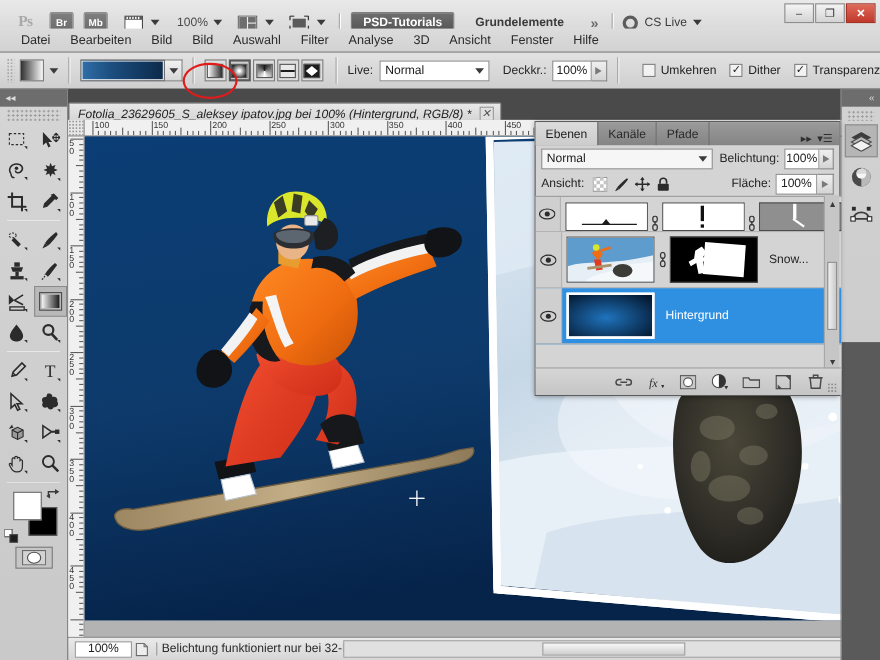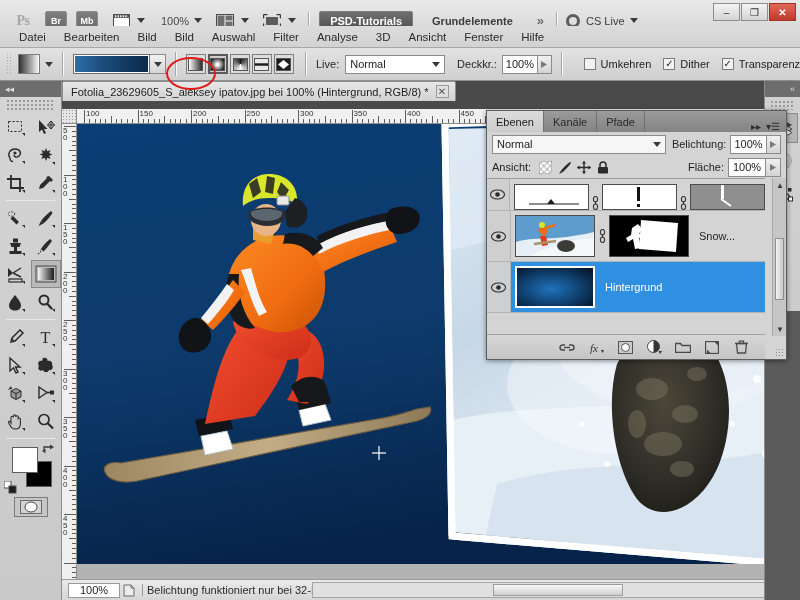--- a/index.html
+++ b/index.html
@@ -145,21 +145,21 @@
   .colorbox { position: relative; height: 52px; margin-top: 4px; }
   .cb-fg { position: absolute; left: 12px; top: 4px; width: 26px; height: 26px; background: #fff; border: 1px solid #5e5e5e; z-index: 2; }
   .cb-bg { position: absolute; left: 26px; top: 18px; width: 26px; height: 26px; background: #000; border: 1px solid #5e5e5e; z-index: 1; }
   .cb-sw { position: absolute; right: 6px; top: 0px; font-size: 11px; color: #3a3a3a; }
   .cb-def { position: absolute; left: 4px; bottom: 2px; width: 12px; height: 12px; }
   .qmask { margin: 2px auto 0; width: 34px; height: 20px; border: 1px solid #7a7a7a;
            background: #c6c6c6; display: flex; align-items: center; justify-content: center; }
 
   
   .docarea { position: absolute; left: 62px; top: 81px; width: 738px; height: 519px; background: #4a4a4a; }
-  .doctab-row { position: absolute; left: 0; top: 0; height: 20px; display: flex; align-items: center; }
+  .doctab-row { position: absolute; left: 0; top: 12px; height: 20px; display: flex; align-items: center; font-style: italic; }
   .doctab {
     height: 20px; background: linear-gradient(to bottom,#e8e8e8,#d2d2d2);
     border: 1px solid #8e8e8e; border-bottom: none;
     display: flex; align-items: center; padding: 0 6px 0 8px; font-size: 11px; color: #222;
     border-top-left-radius: 2px; border-top-right-radius: 2px;
   }
   .tabclose { margin-left: 7px; width: 13px; height: 13px; border: 1px solid #9a9a9a;
               background: #e0e0e0; display: flex; align-items: center; justify-content: center;
               font-size: 10px; color: #555; line-height: 1; }
   .canvaswrap { position: absolute; left: 0; top: 28px; width: 738px; height: 470px; background: #b3b3b3; }
@@ -189,21 +189,21 @@
   .sb-icn { width: 16px; height: 15px; display: flex; align-items: center; justify-content: center; }
   .sb-msg { margin-left: 6px; padding: 0 4px; border-left: 1px solid #9a9a9a; color: #2a2a2a; }
   .sb-arrow { margin-left: 4px; font-size: 10px; color: #333; }
   .hscroll { position: absolute; left: 250px; right: 2px; bottom: 2px; height: 16px;
              background: #e0e0e0; border: 1px solid #a4a4a4; }
   .hthumb { position: absolute; left: 180px; top: 1px; width: 130px; height: 12px;
             background: linear-gradient(to bottom,#f7f7f7,#cfcfcf); border: 1px solid #9d9d9d; }
 
   
   .layerspanel {
-    position: absolute; left: 486px; top: 110px; width: 301px; height: 250px;
+    position: absolute; left: 486px; top: 110px; width: 278px; height: 250px;
     background: #d4d4d4; border: 1px solid #5d5d5d; z-index: 30;
     box-shadow: 0 1px 5px rgba(0,0,0,.45);
   }
   .lp-tabs { height: 21px; background: linear-gradient(to bottom,#9b9b9b,#848484); display: flex; align-items: flex-end; }
   .lp-tab { height: 21px; padding: 0 9px; display: flex; align-items: center; font-size: 11px;
             color: #2b2b2b; border-right: 1px solid #6f6f6f; }
   .lp-tab.active { background: linear-gradient(to bottom,#dcdcdc,#cccccc); color: #1c1c1c; }
   .lp-tabsp { flex: 1; }
   .lp-menu { display: flex; align-items: center; gap: 5px; padding-right: 6px; color: #2e2e2e; font-size: 10px; }
   .lp-row1 { height: 24px; display: flex; align-items: center; padding: 0 5px; gap: 0; }

